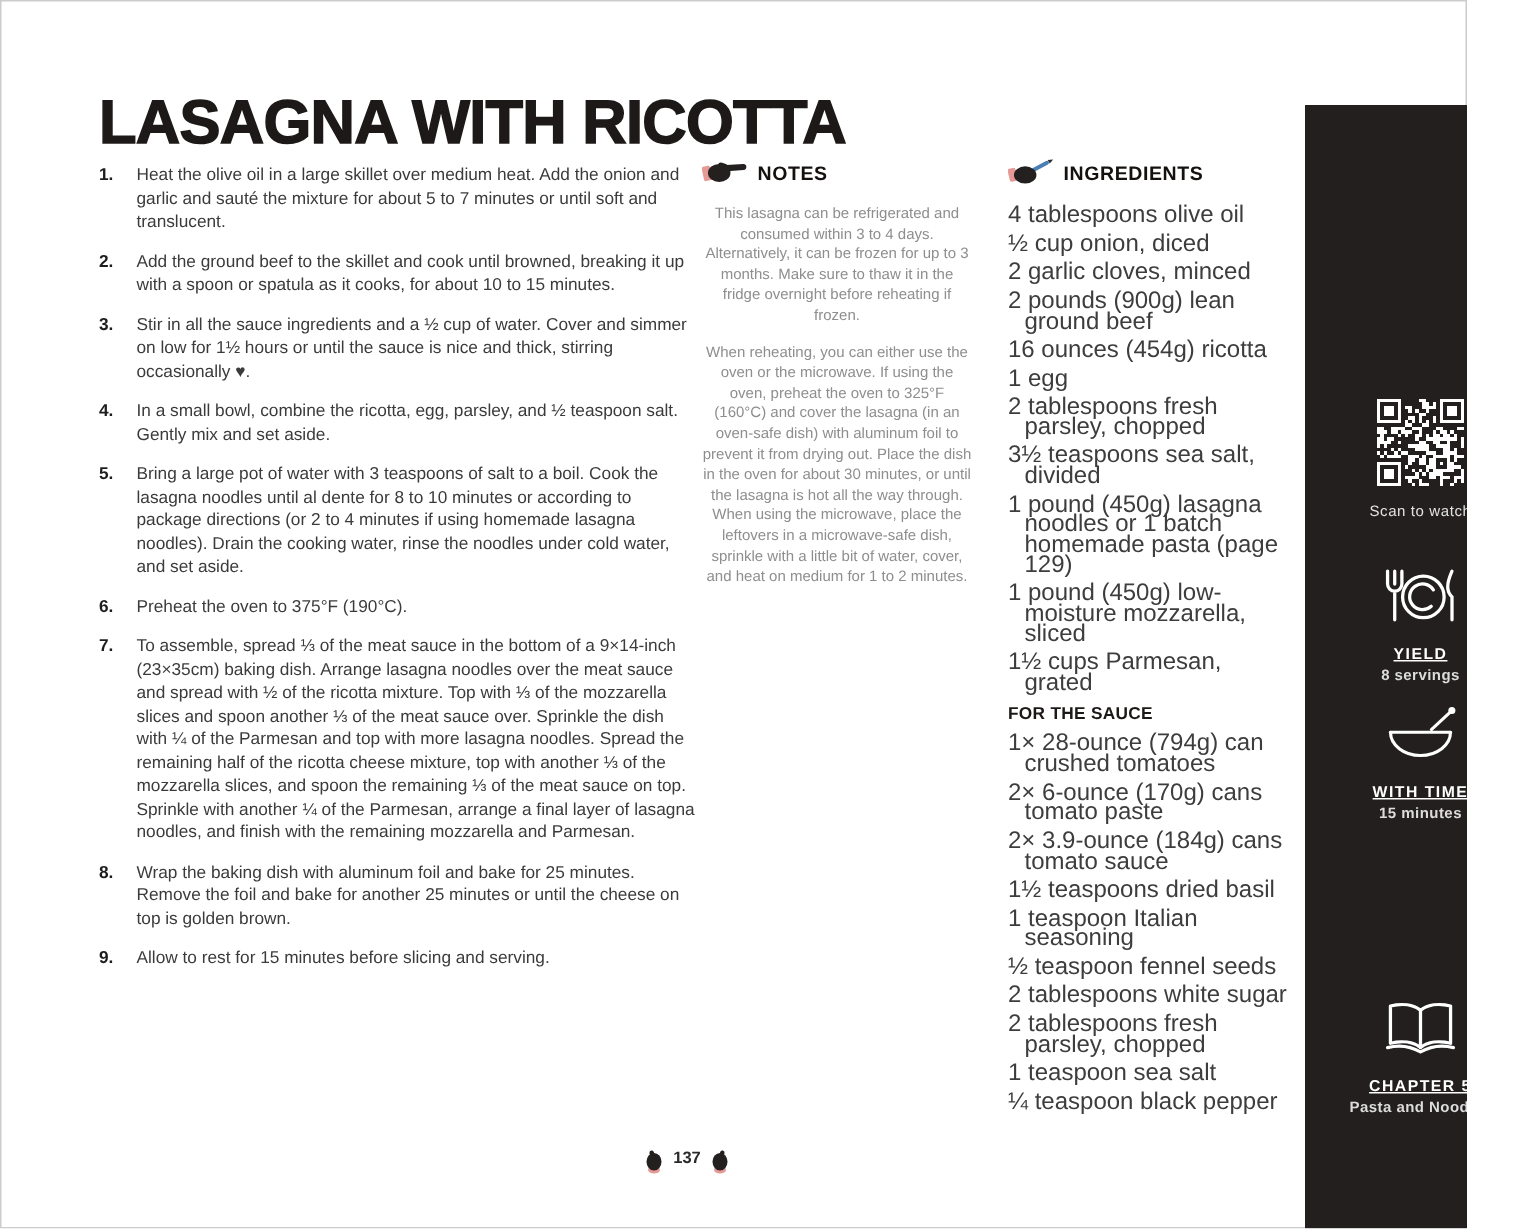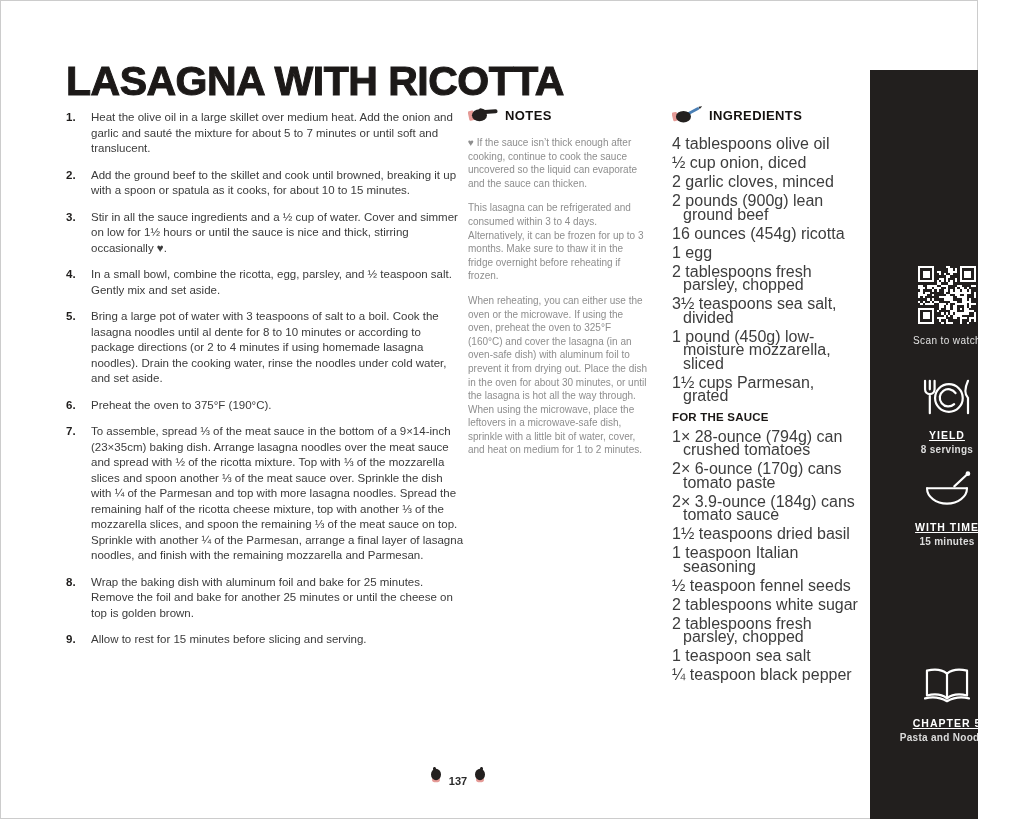--- a/index.html
+++ b/index.html
@@ -6,38 +6,38 @@
   .page{position:relative;width:978px;height:819px;background:#ffffff;overflow:hidden;
         box-shadow:inset 0 0 0 1px #cccccc;font-family:"Liberation Sans","DejaVu Sans",sans-serif;}
   .title{position:absolute;left:66px;top:58px;font-size:41px;font-weight:bold;letter-spacing:-.5px;
          color:#1c1918;-webkit-text-stroke:1px #1c1918;white-space:nowrap;}
   
   .steps-col{position:absolute;left:66px;top:110px;width:400px;}
   .steps{list-style:none;margin:0;padding:0;}
   .step{display:flex;margin:0 0 11px 0;font-size:11.5px;line-height:15.5px;color:#3b3b3b;}
   .step-num{width:25px;flex:none;font-weight:bold;color:#1f1d1c;}
   
-  .notes-col{position:absolute;left:468px;top:104px;width:180px;}
+  .notes-col{position:absolute;left:468px;top:104px;width:180px;text-align:center;}
   .col-head{display:flex;align-items:center;gap:7px;font-size:13px;font-weight:bold;
             color:#14110f;letter-spacing:.4px;margin-bottom:10px;}
   .notes-body p{font-size:10px;line-height:13.6px;color:#8e8e8e;margin:0 0 11px 0;}
   
   .ing-col{position:absolute;left:672px;top:104px;width:192px;}
   .ing{font-size:16px;line-height:13.5px;color:#3d3d3d;margin-bottom:5.5px;
        padding-left:11px;text-indent:-11px;}
   .sauce-head{font-size:11.5px;font-weight:bold;color:#1b1816;letter-spacing:.2px;margin:8px 0 7px 0;}
   
   .sidebar{position:absolute;left:870px;top:70px;width:154px;height:749px;background:#221f1e;}
   .sb-block{position:absolute;left:0;width:100%;display:flex;flex-direction:column;align-items:center;}
   .sb-label{margin-top:7px;font-size:10.5px;font-weight:bold;color:#ffffff;letter-spacing:1px;text-decoration:underline;}
   .sb-value{margin-top:3px;font-size:10px;color:#dcdcdc;letter-spacing:.3px;font-weight:bold;}
   .qr-caption{margin-top:7px;font-size:10px;color:#e2e2e2;letter-spacing:.4px;}
   
   .footer{position:absolute;left:0;top:766px;width:916px;display:flex;justify-content:center;
-          align-items:flex-end;gap:7px;}
+          align-items:flex-start;gap:7px;}
   .page-num{font-size:11px;font-weight:bold;color:#2a2a2a;}
   .mirror{transform:scaleX(-1);}
 </style>
 </head>
 <body>
 
 <div class="page">
 
   <div class="title">LASAGNA WITH RICOTTA</div>
 
@@ -98,21 +98,20 @@
           <rect x="0.5" y="7" width="6.5" height="11" rx="1.5" fill="#e59a96" transform="rotate(-12 3.5 12)"></rect>
           <rect x="12" y="3.4" width="8" height="5.6" rx="2.6" fill="#23201f" transform="rotate(18 12 6)"></rect>
           <ellipse cx="13" cy="12" rx="8.5" ry="6.8" fill="#23201f"></ellipse>
           <rect x="16.5" y="6.2" width="17" height="4.6" rx="2.3" fill="#23201f" transform="rotate(-4 17 8)"></rect>
         </svg>
       </span>
       <span>NOTES</span>
     </div>
     <div class="notes-body">
 
-        <p>♥ If the sauce isn’t thick enough after cooking, continue to cook the sauce uncovered so the liquid can evaporate and the sauce can thicken.</p>
 
         <p>This lasagna can be refrigerated and consumed within 3 to 4 days. Alternatively, it can be frozen for up to 3 months. Make sure to thaw it in the fridge overnight before reheating if frozen.</p>
 
         <p>When reheating, you can either use the oven or the microwave. If using the oven, preheat the oven to 325°F (160°C) and cover the lasagna (in an oven-safe dish) with aluminum foil to prevent it from drying out. Place the dish in the oven for about 30 minutes, or until the lasagna is hot all the way through. When using the microwave, place the leftovers in a microwave-safe dish, sprinkle with a little bit of water, cover, and heat on medium for 1 to 2 minutes.</p>
       </div>
   </div>
 
   <div class="ing-col">
     <div class="col-head">
       <span>
@@ -138,20 +137,21 @@
         <div class="ing">2 pounds (900g) lean ground beef</div>
 
         <div class="ing">16 ounces (454g) ricotta</div>
 
         <div class="ing">1 egg</div>
 
         <div class="ing">2 tablespoons fresh parsley, chopped</div>
 
         <div class="ing">3½ teaspoons sea salt, divided</div>
 
+        <div class="ing">1 pound (450g) lasagna noodles or 1 batch homemade pasta (page 129)</div>
 
         <div class="ing">1 pound (450g) low-moisture mozzarella, sliced</div>
 
         <div class="ing">1½ cups Parmesan, grated</div>
       </div>
     <div class="sauce-head">FOR THE SAUCE</div>
     <div>
 
         <div class="ing">1× 28-ounce (794g) can crushed tomatoes</div>
 

